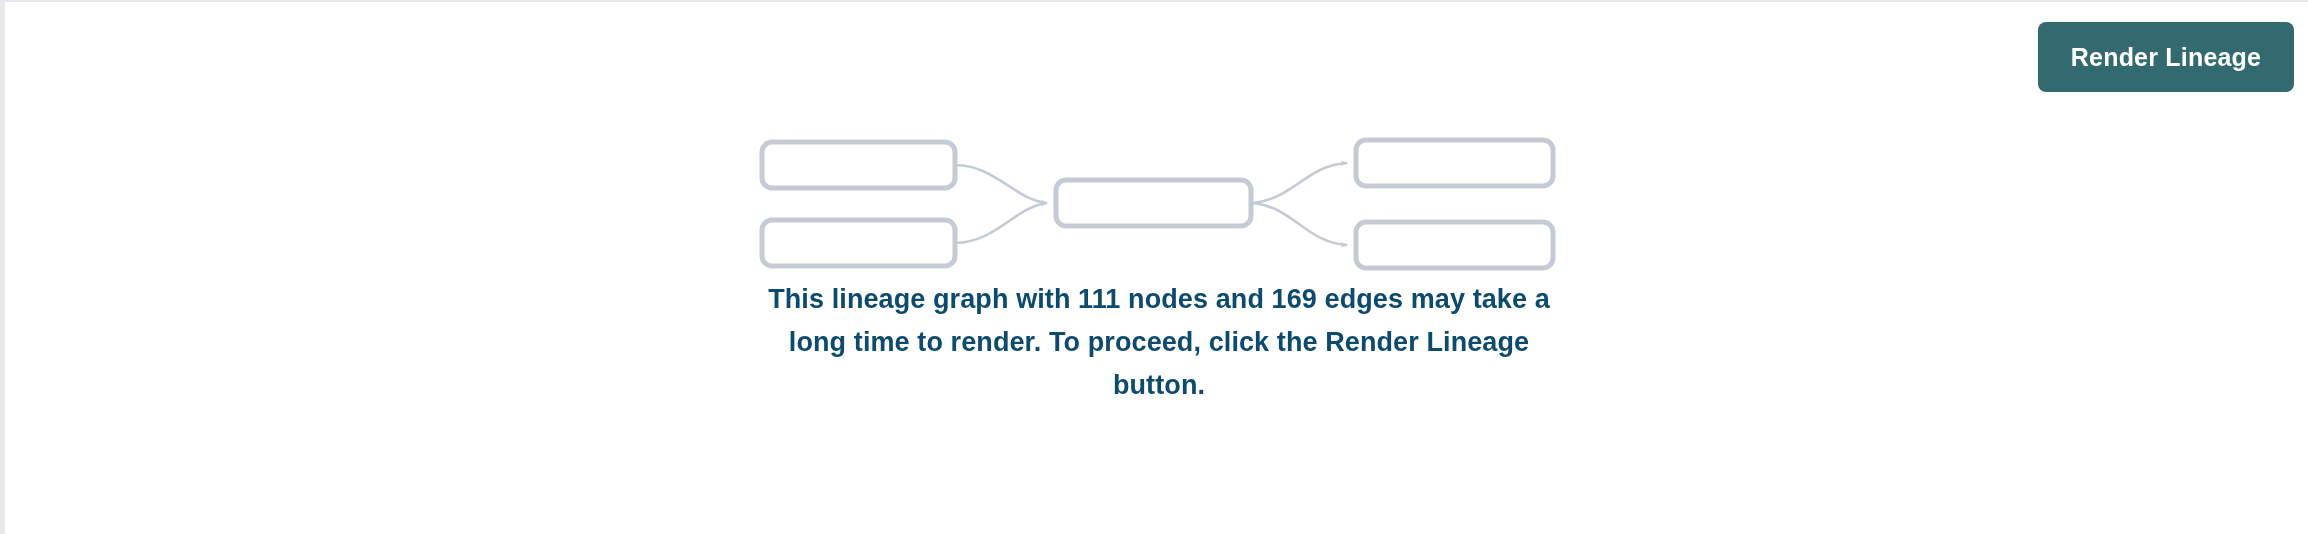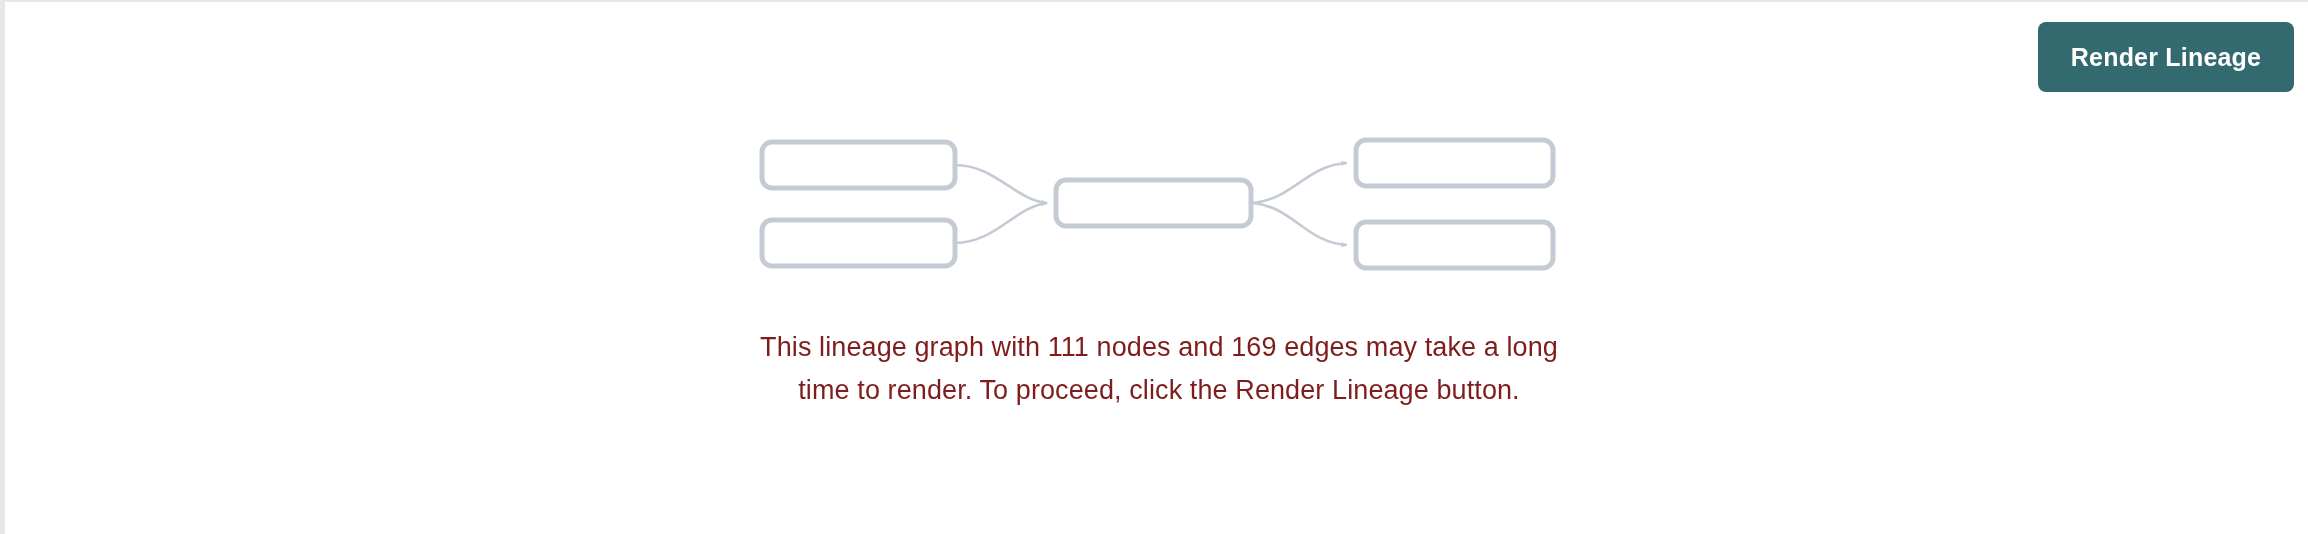--- a/index.html
+++ b/index.html
@@ -79,27 +79,26 @@
     stroke-width: 5;
   }
   .ph-edge {
     fill: none;
     stroke: #c5cbd5;
     stroke-width: 2.6;
   }
   .ph-arrow { fill: #c5cbd5; }
 
   .empty-message {
-    margin-top: 48px;
     width: 800px;
     text-align: center;
-    color: #7f1d1d;
+    color: #0c4a6e;
     font-family: "Liberation Sans", sans-serif;
     font-size: 27px;
-    font-weight: normal;
+    font-weight: bold;
     line-height: 43px;
     letter-spacing: 0.1px;
   }
 </style>
 </head>
 <body>
 
 <div id="page">
 
   <button class="render-btn">Render Lineage</button>

